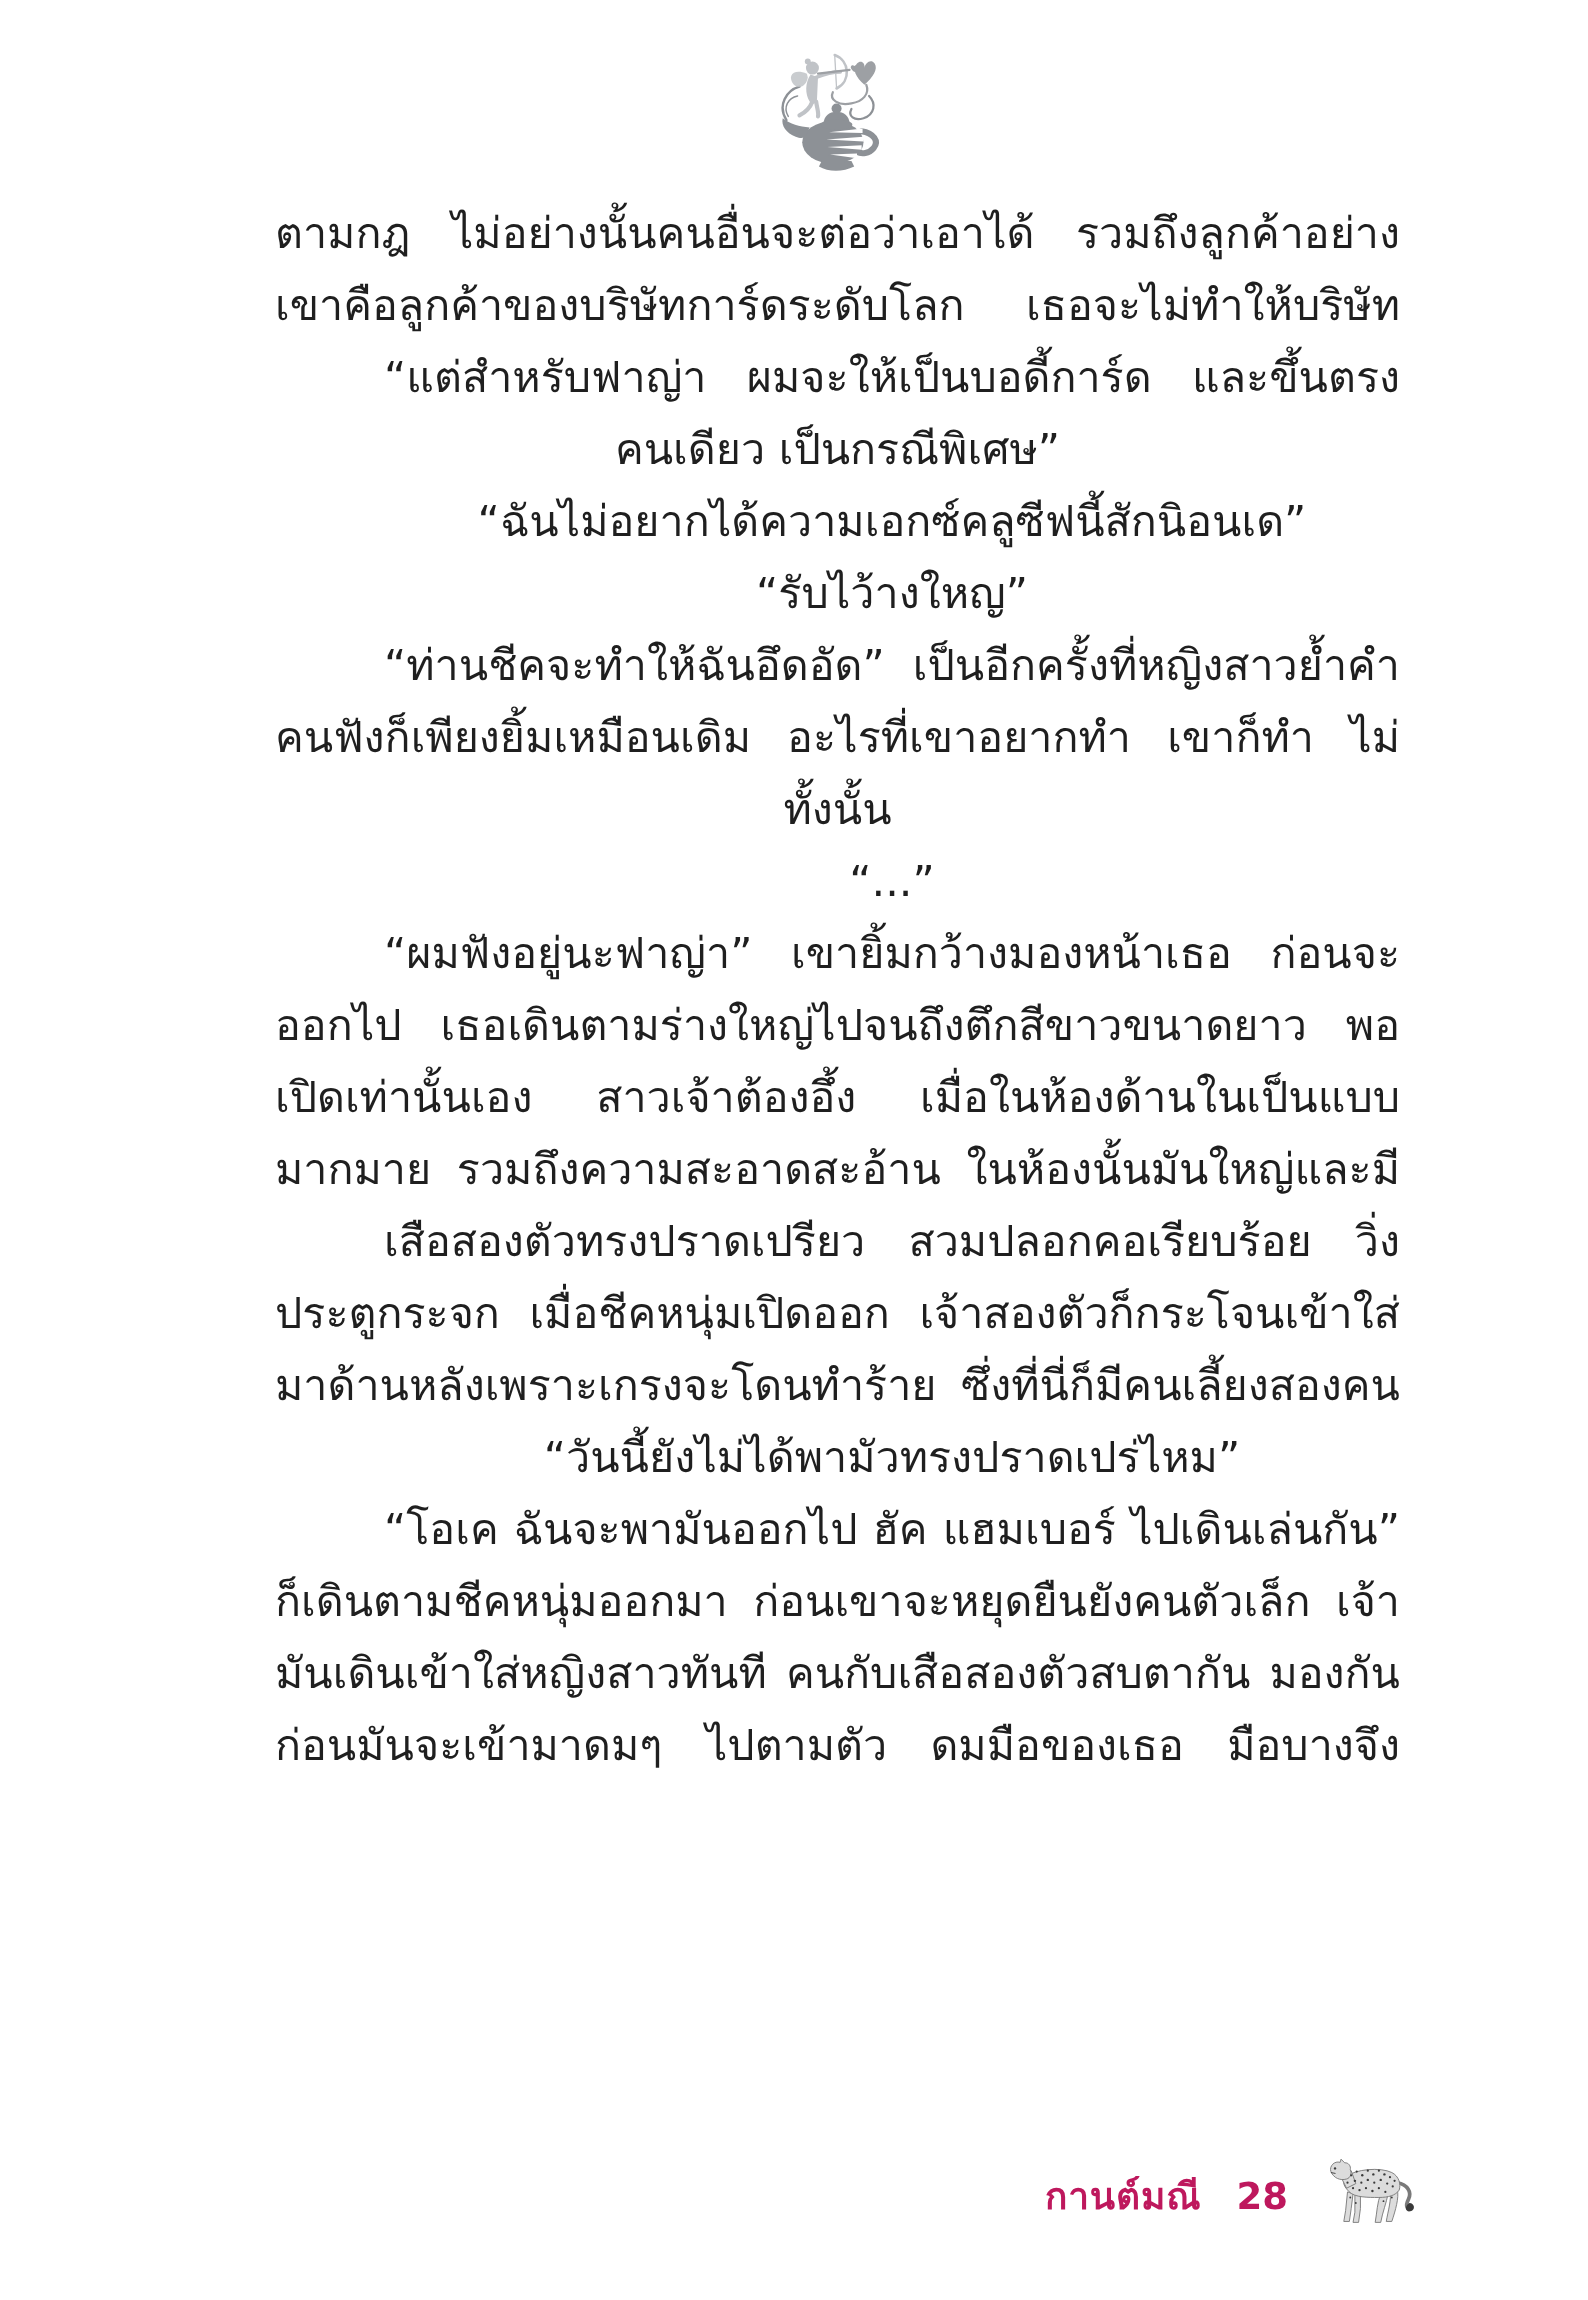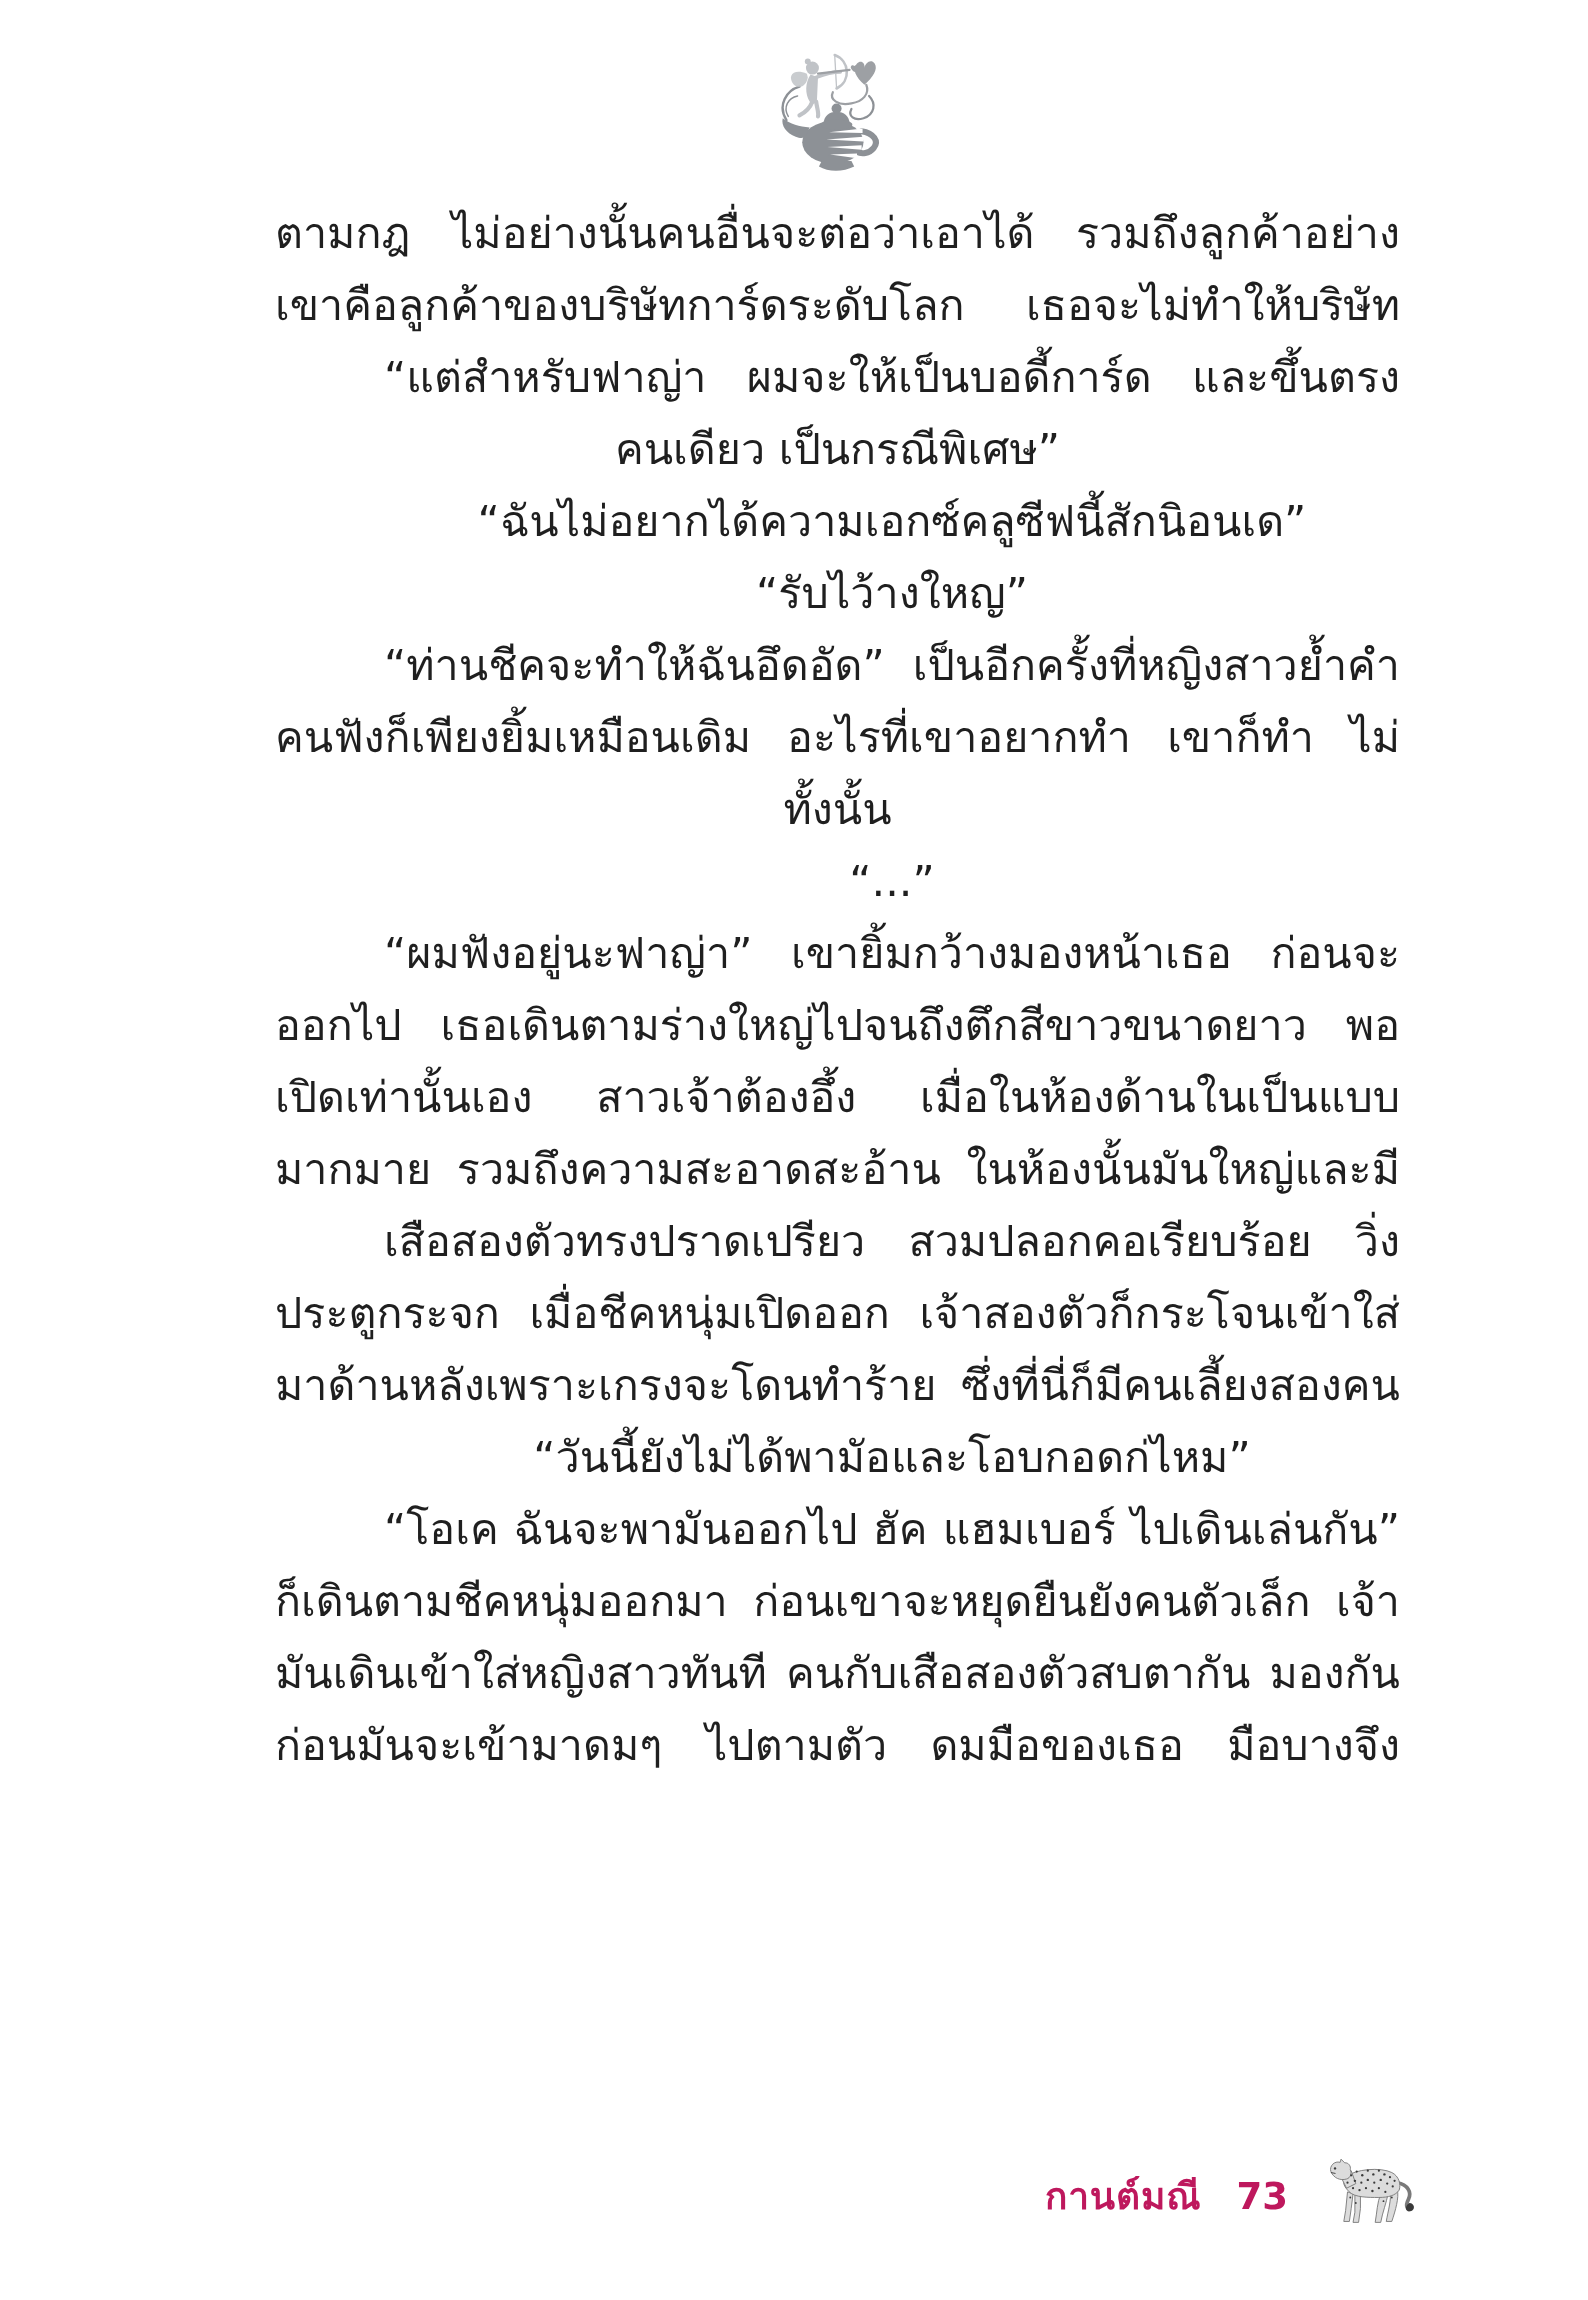--- a/index.html
+++ b/index.html
@@ -137,31 +137,31 @@
     <div class="line full">คนฟังก็เพียงยิ้มเหมือนเดิม อะไรที่เขาอยากทำ เขาก็ทำ ไม่สนใจอะไร</div>
     <div class="line">ทั้งนั้น</div>
     <div class="line indent">“...”</div>
     <div class="line indent full">“ผมฟังอยู่นะฟาญ่า” เขายิ้มกว้างมองหน้าเธอ ก่อนจะเดินนำ</div>
     <div class="line full">ออกไป เธอเดินตามร่างใหญ่ไปจนถึงตึกสีขาวขนาดยาว พอเขากดรหัส</div>
     <div class="line full">เปิดเท่านั้นเอง สาวเจ้าต้องอึ้ง เมื่อในห้องด้านในเป็นแบบกระจก มีพรม</div>
     <div class="line full">มากมาย รวมถึงความสะอาดสะอ้าน ในห้องนั้นมันใหญ่และมีของเล่น</div>
     <div class="line indent full">เสือสองตัวทรงปราดเปรียว สวมปลอกคอเรียบร้อย วิ่งมายัง</div>
     <div class="line full">ประตูกระจก เมื่อชีคหนุ่มเปิดออก เจ้าสองตัวก็กระโจนเข้าใส่ เธอถอย</div>
     <div class="line full">มาด้านหลังเพราะเกรงจะโดนทำร้าย ซึ่งที่นี่ก็มีคนเลี้ยงสองคนคอย</div>
-    <div class="line indent">“วันนี้ยังไม่ได้พามัอและโอบกอดก่ไหม”</div>
+    <div class="line indent">“วันนี้ยังไม่ได้พามัวทรงปราดเปร่ไหม”</div>
     <div class="line indent full">“โอเค ฉันจะพามันออกไป ฮัค แฮมเบอร์ ไปเดินเล่นกัน” เจ้าเสือ</div>
     <div class="line full">ก็เดินตามชีคหนุ่มออกมา ก่อนเขาจะหยุดยืนยังคนตัวเล็ก เจ้าเสือสองตัว</div>
     <div class="line full">มันเดินเข้าใส่หญิงสาวทันที คนกับเสือสองตัวสบตากัน มองกันนิ่ง</div>
     <div class="line full">ก่อนมันจะเข้ามาดมๆ ไปตามตัว ดมมือของเธอ มือบางจึงเอื้อมไปแตะ</div>
   </div>
 
   <div class="footer">
     <div class="footer-text">
       <span class="footer-title">กานต์มณี</span>
-      <span class="footer-page">73</span>
+      <span class="footer-page">28</span>
     </div>
     <svg class="cheetah" viewBox="0 0 96 78" xmlns="http://www.w3.org/2000/svg" aria-hidden="true">
       <g fill="#dcdcdc" stroke="#7a7a7a" stroke-width="1">
 
         <path d="M76 30 C 87 32, 92 40, 88 48 C 84 56, 87 60, 91 57" fill="none" stroke-width="4" stroke-linecap="round"></path>
         <path d="M89 52 C 95 52, 96 60, 90 61 C 85 62, 83 56, 89 52 Z" fill="#3a3a3a" stroke="none"></path>
 
         <path d="M58 42 C 54 52, 54 62, 52 73 L 58 73 C 60 62, 64 52, 66 42 Z"></path>
         <path d="M68 38 C 70 48, 66 60, 64 72 L 70 72 C 74 60, 78 46, 76 38 Z"></path>
 

